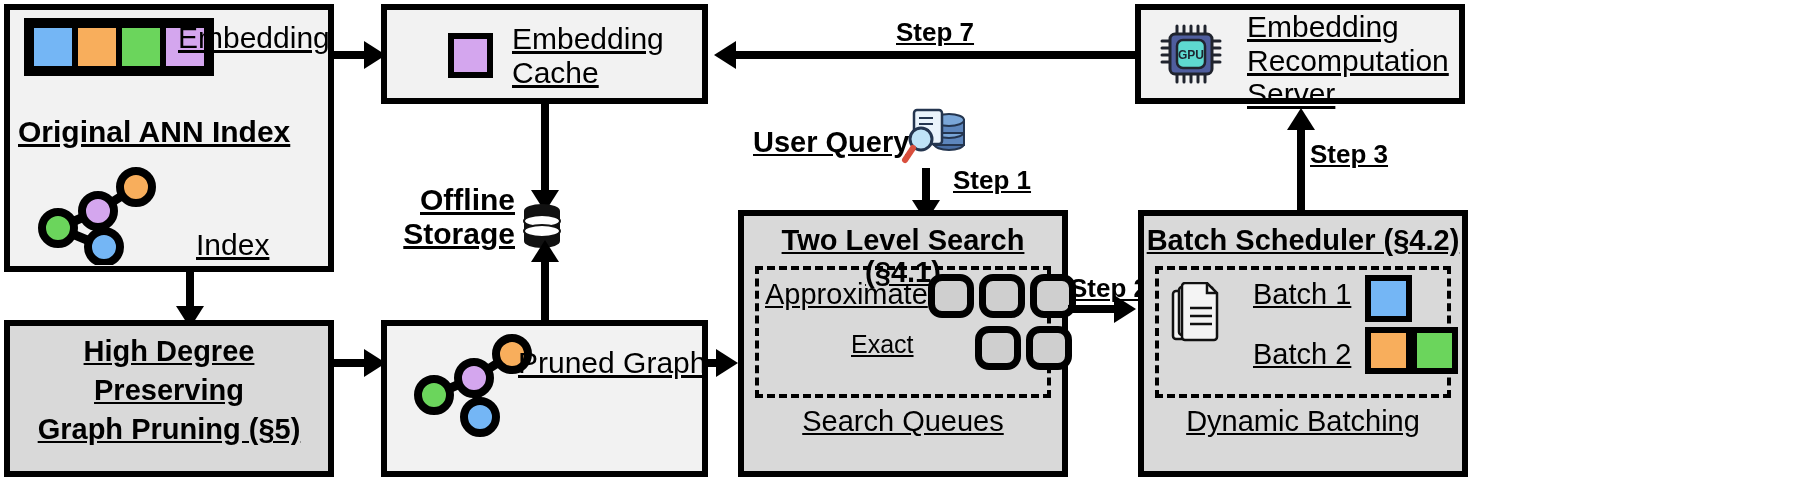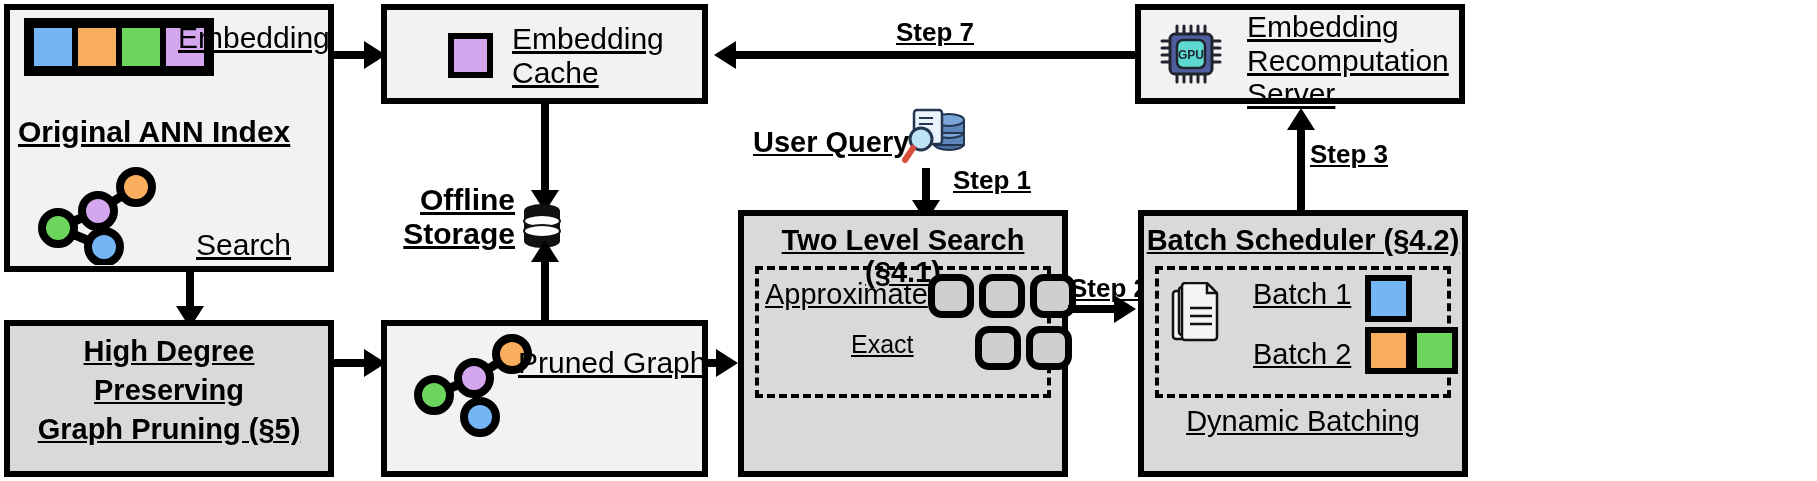--- a/index.html
+++ b/index.html
@@ -61,21 +61,21 @@
     <line x1="62" y1="46" x2="100" y2="22" stroke="#000" stroke-width="9"></line>
     <line x1="62" y1="46" x2="22" y2="63" stroke="#000" stroke-width="9"></line>
     <line x1="62" y1="46" x2="68" y2="82" stroke="#000" stroke-width="9"></line>
     <line x1="22" y1="63" x2="68" y2="82" stroke="#000" stroke-width="9"></line>
     <circle cx="100" cy="22" r="16" fill="#f8ae5c" stroke="#000" stroke-width="8"></circle>
     <circle cx="62" cy="46" r="16" fill="#d4a6ee" stroke="#000" stroke-width="8"></circle>
     <circle cx="22" cy="63" r="16" fill="#6bd55c" stroke="#000" stroke-width="8"></circle>
     <circle cx="68" cy="82" r="16" fill="#74b6f5" stroke="#000" stroke-width="8"></circle>
   </svg>
 
-  <div class="lbl" style="left:196px;top:228px;font-size:30px;">Search</div>
+  <div class="lbl" style="left:196px;top:228px;font-size:30px;">Index</div>
 
   <div class="hline" style="left:334px;top:51px;width:30px;"></div>
   <div class="ar ar-r" style="left:364px;top:41px;"></div>
 
   <div class="box" style="left:381px;top:4px;width:327px;height:100px;"></div>
   <div class="swatch" style="left:448px;top:33px;width:45px;height:45px;background:#d4a6ee;"></div>
   <div class="lbl ctr" style="left:512px;top:22px;width:190px;font-size:30px;text-align:left;">Embedding
 Cache</div>
 
   <div class="hline" style="left:736px;top:51px;width:494px;"></div>
@@ -193,20 +193,21 @@
     <div class="slot"></div>
     <div class="slot"></div>
   </div>
 
   <div class="lbl" style="left:851px;top:330px;font-size:25px;">Exact</div>
   <div class="slotrow" style="left:975px;top:326px;">
     <div class="slot"></div>
     <div class="slot"></div>
   </div>
 
+  <div class="lbl ctr" style="left:742px;top:405px;width:322px;font-size:29px;">Search Queues</div>
 
   <div class="hline" style="left:1068px;top:305px;width:56px;"></div>
   <div class="ar ar-r" style="left:1114px;top:295px;"></div>
   <div class="lbl bold" style="left:1070px;top:274px;font-size:26px;">Step 2</div>
 
   <div class="box gray" style="left:1138px;top:210px;width:330px;height:267px;"></div>
   <div class="lbl bold ctr" style="left:1142px;top:224px;width:322px;font-size:29px;">Batch Scheduler (§4.2)</div>
 
   <div class="dashed" style="left:1155px;top:266px;width:296px;height:132px;"></div>
 

